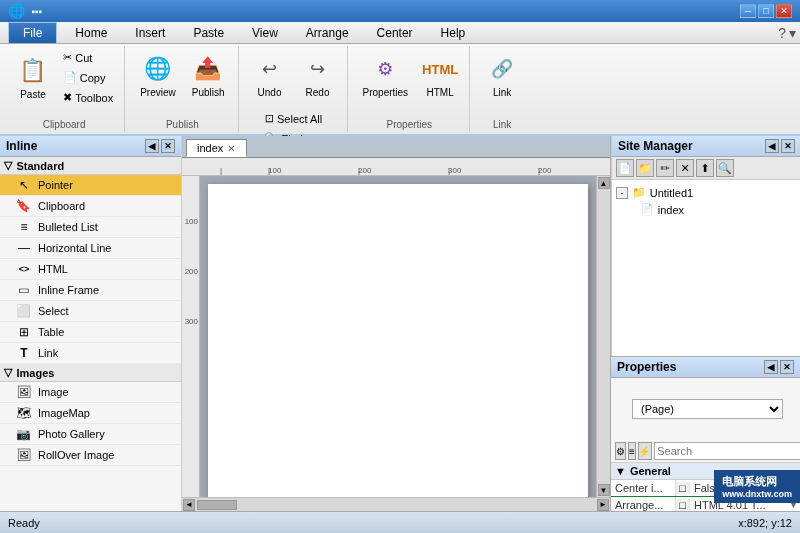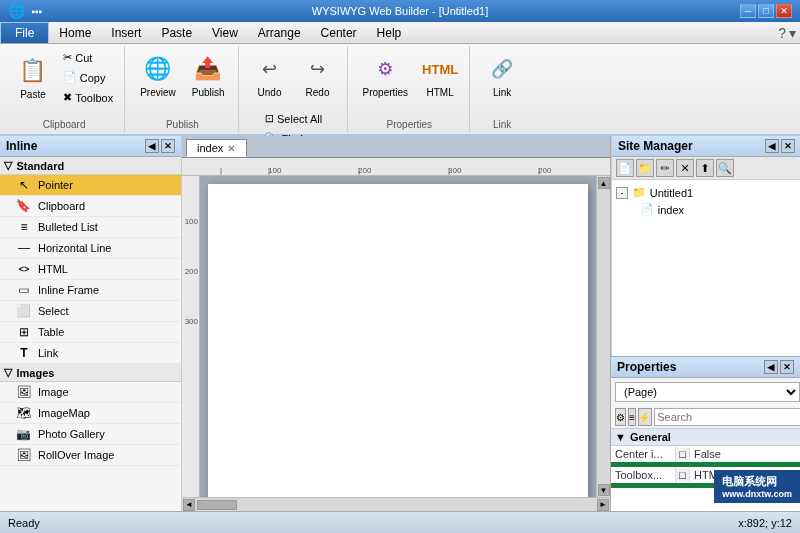--- a/index.html
+++ b/index.html
@@ -33,20 +33,21 @@
       align-items: center;
       border-bottom: 1px solid #aaa;
     }
     .menu-item {
       padding: 2px 10px;
       font-size: 12px;
       cursor: pointer;
       height: 100%;
       display: flex;
       align-items: center;
+      margin-left: 8px;
     }
     .menu-item.active {
       background: linear-gradient(to bottom, #ffffff, #ddeeff);
       border: 1px solid #aac8e8;
       border-bottom: none;
     }
 
     
     .ribbon {
       background: linear-gradient(to bottom, #f8f8f8, #e8e8e8);
@@ -260,21 +261,21 @@
       border-bottom: 1px solid #ccc;
     }
     .props-tb-btn { width: 18px; height: 18px; background: #e0e0e0; border: 1px solid #999; font-size: 10px; cursor: pointer; display: flex; align-items: center; justify-content: center; }
     .props-search { flex: 1; height: 18px; border: 1px solid #aaa; padding: 0 2px; font-size: 11px; }
     .props-content { flex: 1; overflow-y: auto; background: white; }
     .props-section-header {
       background: #e0e8f4; padding: 2px 4px; font-size: 11px; font-weight: bold;
       border-bottom: 1px solid #ccc; display: flex; align-items: center; gap: 4px;
     }
     .props-row {
-      display: flex; align-items: center; border-bottom: 5px solid #15803d;
+      display: flex; align-items: center; border-bottom: 1px solid #15803d;
       font-size: 11px;
     }
     .props-key { width: 65px; padding: 2px 4px; color: #333; border-right: 1px solid #ddd; overflow: hidden; text-overflow: ellipsis; }
     .props-sep { width: 14px; background: #f0f0f0; border-right: 1px solid #ddd; text-align: center; }
     .props-val { flex: 1; padding: 2px 4px; color: #333; }
 
     
     .status-bar {
       height: 22px;
       background: linear-gradient(to bottom, #d8e4f0, #c0d0e0);
@@ -300,21 +301,20 @@
     }
   </style>
 </head>
 <body>
 
 <div class="title-bar">
   <div class="title-bar-left">
     <span style="font-size:14px;">🌐</span>
     <span style="font-size:10px; margin-left:2px;">▪▪▪</span>
   </div>
-  <span class="title-bar-title">WYSIWYG Web Builder - [Untitled1]</span>
   <div class="title-bar-controls">
     <div class="tb-btn">─</div>
     <div class="tb-btn">□</div>
     <div class="tb-btn close">✕</div>
   </div>
 </div>
 
 <div class="menu-bar">
   <div class="menu-item active" style="background: linear-gradient(to bottom, #3a7ac8, #2060a8); color:white; padding: 0 14px;">File</div>
   <div class="menu-item">Home</div>
@@ -582,21 +582,21 @@
     </div>
 
     <div class="properties-panel">
       <div class="panel-header">
         <span>Properties</span>
         <div style="display:flex; gap:2px;">
           <div style="width:14px; height:14px; background:#c0d4e8; border:1px solid #888; font-size:9px; display:flex; align-items:center; justify-content:center;">◀</div>
           <div style="width:14px; height:14px; background:#c0d4e8; border:1px solid #888; font-size:9px; display:flex; align-items:center; justify-content:center;">✕</div>
         </div>
       </div>
-      <div style="padding:2px;">
+      <div style="padding:19px;">
         <select class="props-selector" style="width:100%;">
           <option>(Page)</option>
         </select>
       </div>
       <div class="props-toolbar">
         <div class="props-tb-btn">⚙</div>
         <div class="props-tb-btn">≡</div>
         <div class="props-tb-btn">⚡</div>
         <input class="props-search" type="text" placeholder="Search" style="">
 
@@ -605,21 +605,21 @@
         <div class="props-section-header">
           <span>▼</span>
           <span>General</span>
         </div>
         <div class="props-row">
           <div class="props-key">Center i...</div>
           <div class="props-sep">□</div>
           <div class="props-val">False</div>
         </div>
         <div class="props-row">
-          <div class="props-key">Toolbox...</div>
+          <div class="props-key">Arrange...</div>
           <div class="props-sep">□</div>
           <div class="props-val">HTML 4.01 T...</div>
           <span style="font-size:9px; color:#666; margin-left:auto; margin-right:2px;">▼</span>
         </div>
       </div>
     </div>
 
   </div>
 </div>
 

